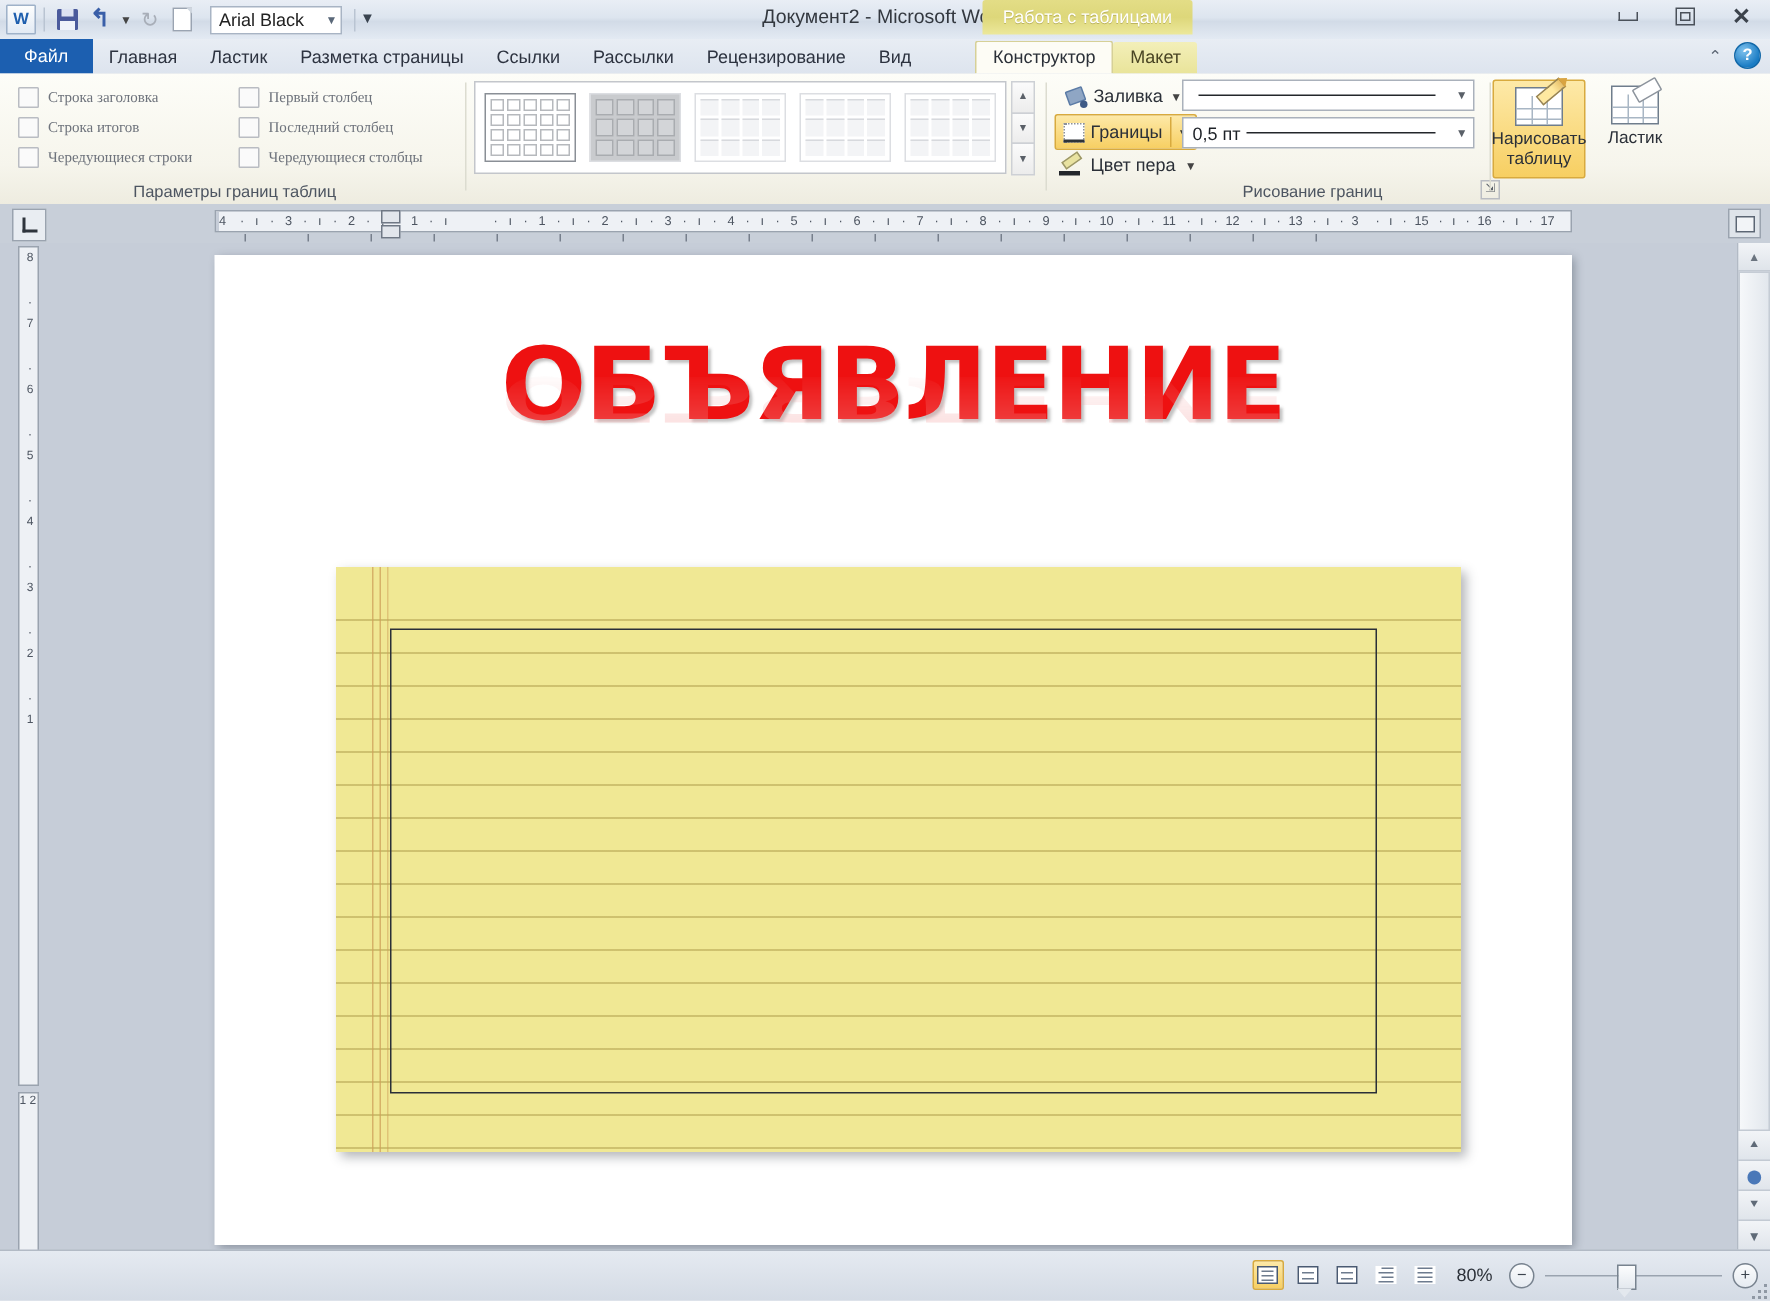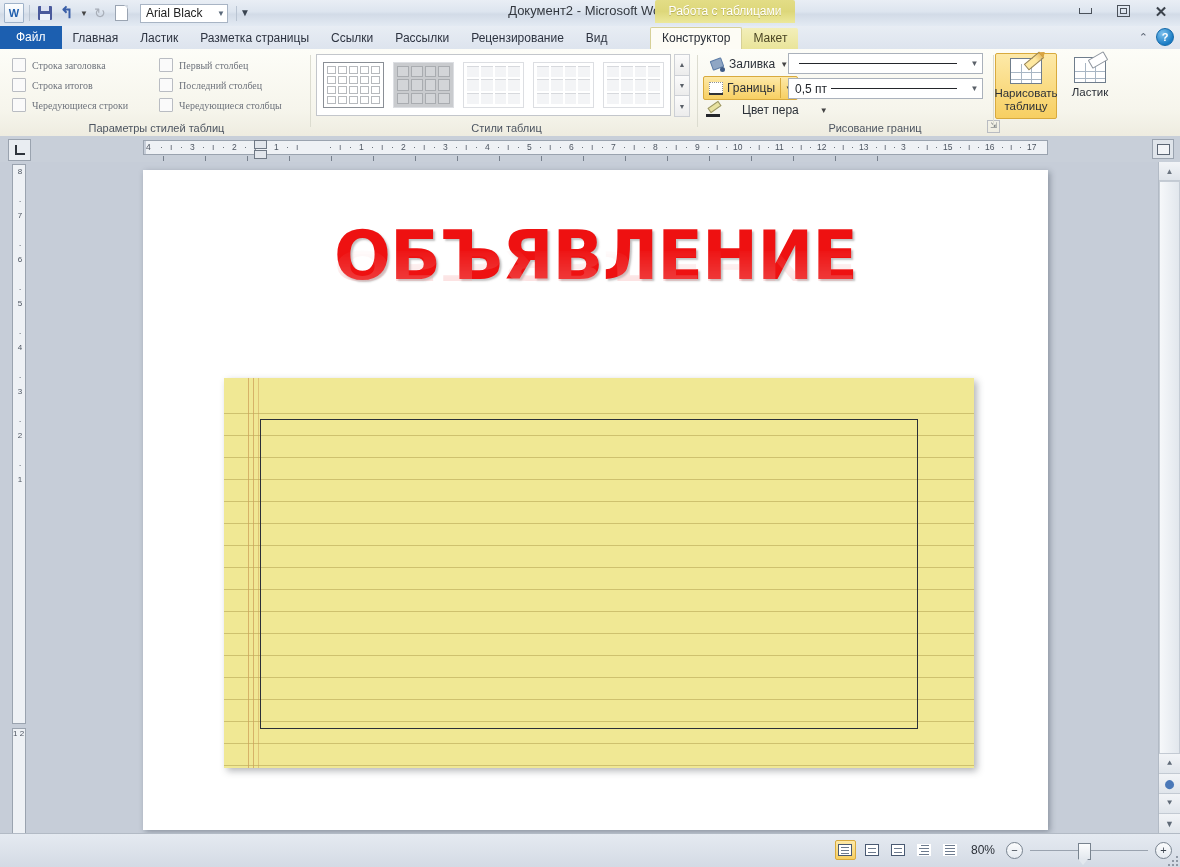--- a/index.html
+++ b/index.html
@@ -146,21 +146,21 @@
   .g3 .bordersbtn{
     position:absolute;left:3px;top:27px;height:22px;display:flex;align-items:center;
     background:linear-gradient(to bottom,#fde9a8,#f7cf62);
     border:1px solid #d8aa3e;border-radius:2px;
   }
   .bordersbtn .lbl{display:flex;align-items:center;gap:4px;padding:0 5px;font-size:12px;color:#2b3038;}
   .bordersbtn .spl{width:1px;height:20px;background:#d8aa3e;}
   .bordersbtn .arr{padding:0 4px;font-size:8px;color:#3a3a33;}
   .bicon{width:14px;height:13px;border:1px dotted #8c9199;position:relative;box-sizing:border-box;background:#fff;}
   .bicon:after{content:"";position:absolute;left:-1px;bottom:-1px;width:14px;height:2px;background:#2f3338;}
-  .g3 .pencolor{position:absolute;left:6px;top:52px;height:18px;display:flex;align-items:center;gap:20px;font-size:12px;color:#2b3038;}
+  .g3 .pencolor{position:absolute;left:6px;top:52px;height:18px;display:flex;align-items:center;gap:5px;font-size:12px;color:#2b3038;}
   .pen{width:16px;height:14px;position:relative;}
   .pen i{position:absolute;left:2px;top:1px;width:11px;height:4px;background:#e8e2a0;border:1px solid #9b9668;transform:rotate(-35deg);}
   .pen b{position:absolute;left:0px;bottom:0px;width:14px;height:3px;background:#23262b;}
 
   .g3 .combowrap{position:absolute;left:88px;top:4px;}
   .combo{
     width:195px;height:21px;background:#fff;border:1px solid #aab1bb;box-sizing:border-box;
     display:flex;align-items:center;position:relative;
   }
   .combo .txt{font-size:12px;color:#1d2127;padding-left:6px;white-space:nowrap;}
@@ -406,21 +406,21 @@
         </div>
         <div class="cbrow">
           <span class="cb"></span>
           <span class="cblabel">Последний столбец</span>
         </div>
         <div class="cbrow">
           <span class="cb"></span>
           <span class="cblabel">Чередующиеся столбцы</span>
         </div>
       </div>
-      <div class="gtitle">Параметры стилей таблиц</div>
+      <div class="gtitle">Параметры границ таблиц</div>
     </div>
     <div class="gsep" style="left:310px"></div>
 
     <div class="rgroup g2">
       <div class="gallerybox">
         <div class="tstyle sel">
           <div class="trow">
               <span class="tcell"></span>
               <span class="tcell"></span>
               <span class="tcell"></span>
@@ -528,21 +528,20 @@
               <span class="tcell"></span>
               <span class="tcell"></span>
             </div>
         </div>
       </div>
       <div class="galscroll">
         <div class="gs">▲</div>
         <div class="gs">▼</div>
         <div class="gs">▼</div>
       </div>
-      <div class="gtitle">Стили таблиц</div>
     </div>
     <div class="gsep" style="left:697px"></div>
 
     <div class="rgroup g3">
       <div class="fillbtn">
         <span class="bucket">
             <i></i>
             <b></b>
           </span>
         <span>Заливка</span>

